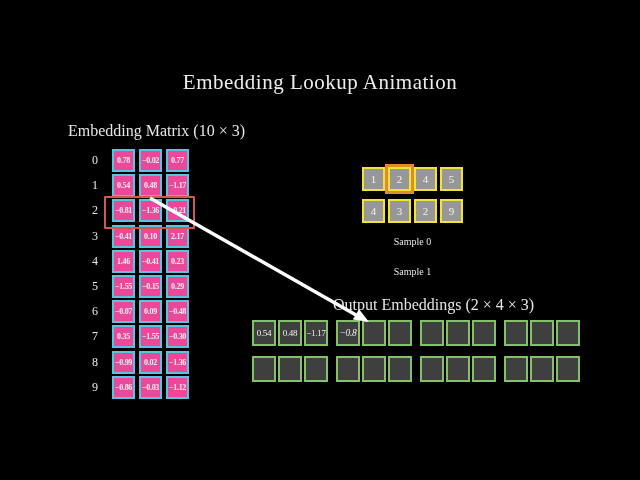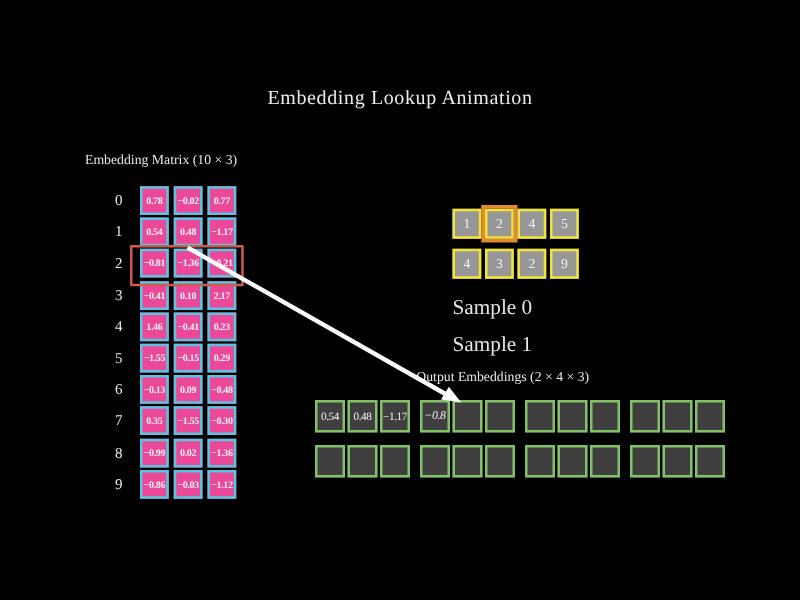--- a/index.html
+++ b/index.html
@@ -3,22 +3,22 @@
 <meta charset="utf-8">
 <style>
   html,body{margin:0;padding:0;background:#000;}
   .canvas{
     position:relative;width:640px;height:480px;background:#000;overflow:hidden;
     font-family:"Liberation Serif","DejaVu Serif",serif;color:#e9e9e9;
     --cyan:#58C4DD; --red:#CF5B50; --yellow:#F2E338; --orange:#E08B30;
     --green:#7CB260; --white:#FFFFFF;
   }
   .title{position:absolute;top:70px;left:0;width:640px;text-align:center;
-    font-size:16px;letter-spacing:.5px;color:#ececec;}
-  .section-label{position:absolute;font-size:11px;color:#e6e6e6;white-space:nowrap;}
+    font-size:21px;letter-spacing:.5px;color:#ececec;}
+  .section-label{position:absolute;font-size:16px;color:#e6e6e6;white-space:nowrap;}
   #matrix-label{left:68px;top:122px;}
   #input-label{left:362px;top:145px;}
   #output-label{left:333px;top:296px;}
 
   
   .matrix{position:absolute;left:84px;top:149px;}
   .m-row{display:flex;align-items:center;margin-bottom:2.2px;}
   .m-label{width:22px;height:23px;line-height:23px;text-align:center;
     font-size:12px;margin-right:6px;color:#eaeaea;}
   .cell{box-sizing:border-box;display:flex;align-items:center;justify-content:center;
@@ -28,22 +28,22 @@
   .row-highlight{position:absolute;left:104px;top:196px;width:87px;height:29px;
     border:2.5px solid var(--red);border-radius:1px;}
 
   
   .input-grid{position:absolute;left:362px;top:167px;}
   .i-row{display:flex;margin-bottom:8px;}
   .i-cell{width:23px;height:24px;border:2px solid var(--yellow);background:#979797;
     margin-right:3px;font-size:11px;color:#f2f2f2;}
   .i-cell.hl-orange{outline:3px solid var(--orange);}
 
-  .sample-label{position:absolute;left:362px;width:101px;
-    font-size:17px;color:#e6e6e6;}
+  .sample-label{position:absolute;left:362px;width:101px;text-align:center;
+    font-size:10px;color:#e6e6e6;}
   #sample-0{top:236px;}
   #sample-1{top:266px;}
 
   
   .output-grid{position:absolute;left:252px;top:320px;}
   .o-row{display:flex;margin-bottom:10px;}
   .o-group{display:flex;margin-right:6px;}
   .o-cell{width:24px;height:26px;border:2px solid var(--green);background:#3f3f3f;
     margin-right:2px;font-size:9px;letter-spacing:-.3px;color:#f0f0f0;}
   .o-cell.animating{font-style:italic;font-size:9.5px;text-align:right;}
@@ -91,21 +91,21 @@
         <div class="cell m-cell">0.23</div>
       </div>
       <div class="m-row">
         <div class="m-label">5</div>
         <div class="cell m-cell">−1.55</div>
         <div class="cell m-cell">−0.15</div>
         <div class="cell m-cell">0.29</div>
       </div>
       <div class="m-row">
         <div class="m-label">6</div>
-        <div class="cell m-cell">−0.13</div>
+        <div class="cell m-cell">−0.07</div>
         <div class="cell m-cell">0.09</div>
         <div class="cell m-cell">−0.48</div>
       </div>
       <div class="m-row">
         <div class="m-label">7</div>
         <div class="cell m-cell">0.35</div>
         <div class="cell m-cell">−1.55</div>
         <div class="cell m-cell">−0.30</div>
       </div>
       <div class="m-row">

